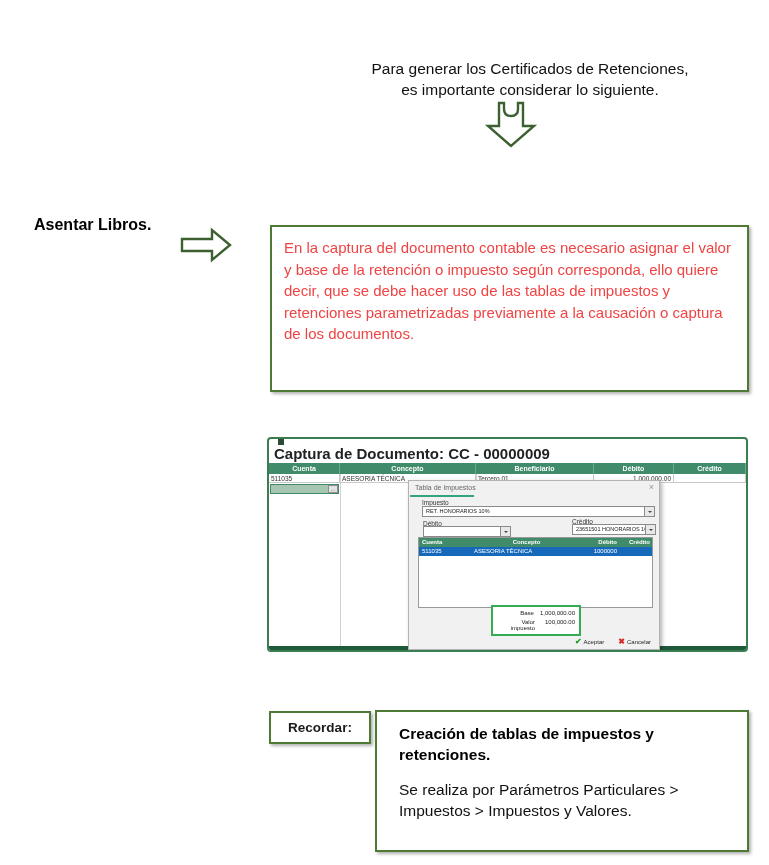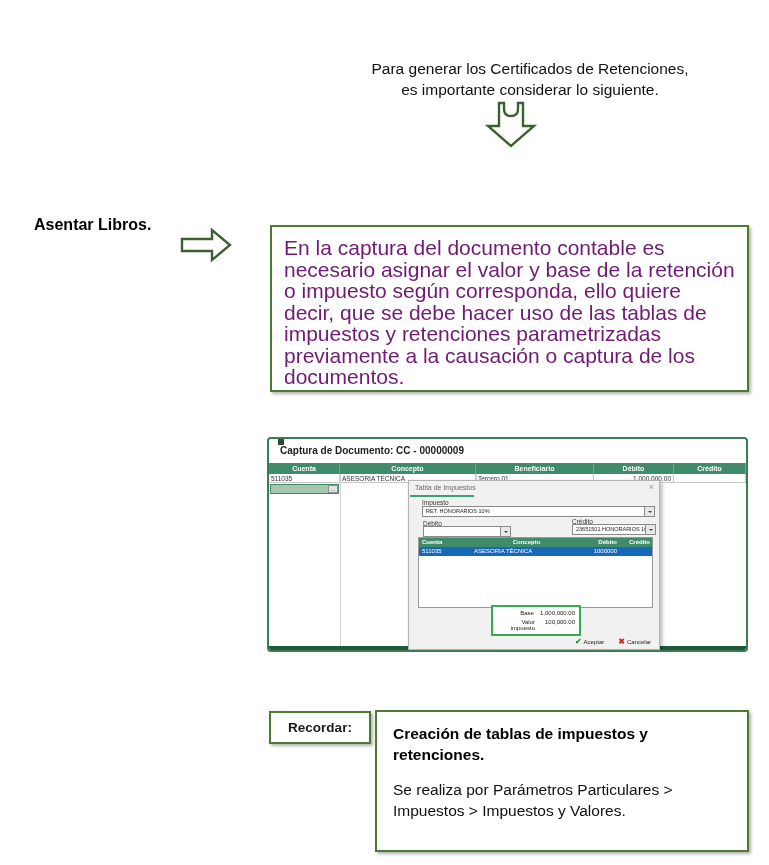--- a/index.html
+++ b/index.html
@@ -14,32 +14,32 @@
   .arrow-svg { position:absolute; }
   .down-arrow { left:484px; top:100px; }
   .right-arrow { left:179px; top:226px; }
 
   .asentar { position:absolute; left:14px; top:216px; font-size:16px; font-weight:bold; color:#000;margin-left:20px; }
 
   
   .green-box { position:absolute; background:#fff; border:2px solid #4e7a34;
                box-shadow:2px 2px 3px rgba(0,0,0,0.3); }
   .note-box { left:270px; top:225px; width:479px; height:167px; padding:10px 12px;
-              font-size:21px; line-height:21.5px; color:#701a75; }
+              font-size:15px; line-height:21.5px; color:#ef4444; }
   .recordar-box { left:269px; top:711px; width:102px; height:33px; display:flex;
                   align-items:center; justify-content:center; font-size:13.5px; font-weight:bold; }
-  .bottom-box { left:375px; top:710px; width:374px; height:142px; padding:11px 16px; }
+  .bottom-box { left:375px; top:710px; width:374px; height:142px; padding:11px 22px; }
   .bottom-box .bb-title { font-size:15.5px; font-weight:bold; line-height:21px; color:#000; }
   .bottom-box .bb-body { margin-top:14px; font-size:15.5px; line-height:21px; color:#111; }
 
   
   .shot { position:absolute; left:267px; top:437px; width:481px; height:215px;
           background:#fff; border:2px solid #3a7d51; border-radius:4px; overflow:hidden; }
   .shot-fragment { position:absolute; left:9px; top:0; width:6px; height:6px; background:#2c4a38; }
-  .shot-title { position:absolute; left:11px; top:6px; font-size:10px; font-weight:bold; color:#222; }
+  .shot-title { position:absolute; left:5px; top:6px; font-size:15px; font-weight:bold; color:#222; }
 
   .grid-header { position:absolute; left:0; top:24px; width:477px; height:11px; display:flex;
                  background:#3f8b6a; }
   .grid-header .hcell { color:#fff; font-size:7px; font-weight:bold; text-align:center;
                         line-height:11px; border-right:1px solid #6aa98c; overflow:hidden; }
   .grid-row { position:absolute; left:0; top:35px; width:477px; height:9px; display:flex; }
   .grid-row .cell { font-size:6.5px; color:#333; line-height:9px; padding:0 2px;
                     border-right:1px solid #c9c9c9; border-bottom:1px solid #c9c9c9;
                     white-space:nowrap; overflow:hidden; }
   .c0 { width:71px; } .c1 { width:136px; } .c2 { width:118px; } .c3 { width:80px; } .c4 { width:72px; }

